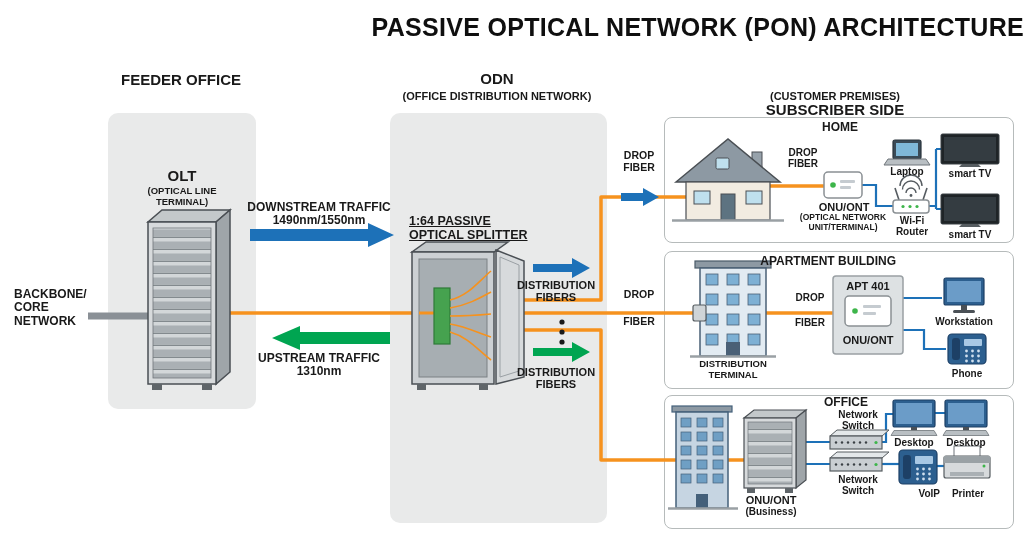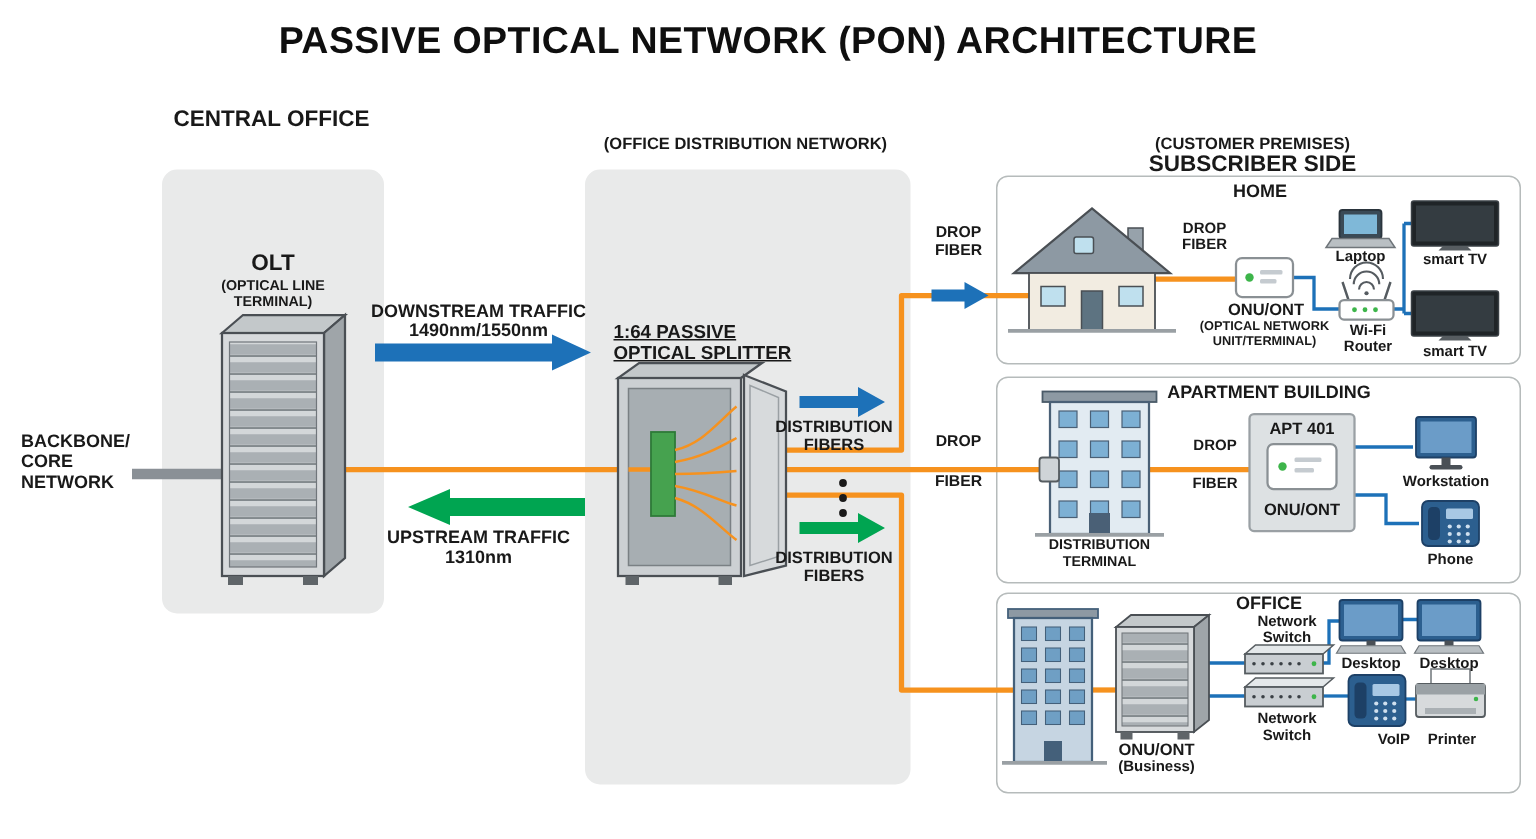--- a/index.html
+++ b/index.html
@@ -3,21 +3,21 @@
 <meta charset="utf-8">
 <style>
   html,body{margin:0;padding:0;background:#fff;}
   .stage{position:relative;width:1024px;height:559px;background:#fff;overflow:hidden;
          font-family:"Liberation Sans",sans-serif;}
   .panel{position:absolute;background:#e9eaea;border-radius:10px;z-index:0;}
   .subpanel{position:absolute;background:#ffffff;border:1.6px solid #b6bbbb;border-radius:8px;z-index:0;}
   .wires{position:absolute;left:0;top:0;width:1024px;height:559px;z-index:1;}
   .lbl{position:absolute;font-weight:700;color:#191919;text-align:center;line-height:1.12;
        white-space:pre-line;z-index:2;}
-  .title{position:absolute;left:0;top:13px;width:100%;text-align:center;font-size:25px;
+  .title{position:absolute;left:0;top:13px;width:100%;text-align:right;font-size:25px;
          font-weight:700;color:#0f0f0f;letter-spacing:.3px;z-index:2;}
   .tl{text-align:left;}
 </style>
 </head>
 <body>
 
 <div class="stage">
 
   <div class="panel" style="left:108px;top:113px;width:148px;height:296px;"></div>
   <div class="panel" style="left:390px;top:113px;width:217px;height:410px;"></div>
@@ -297,21 +297,22 @@
       <rect x="954" y="446" width="26" height="12" fill="#ffffff" stroke="#6f757a" stroke-width="1"></rect>
       <rect x="944" y="456" width="46" height="22" rx="2" fill="#d7dadc" stroke="#565c60" stroke-width="1.2"></rect>
       <rect x="944" y="456" width="46" height="7" fill="#9aa1a5"></rect>
       <rect x="950" y="472" width="34" height="4" fill="#aab0b4"></rect>
       <circle cx="984" cy="466" r="1.5" fill="#3db54a"></circle>
     </g>
   </svg>
 
   <div class="title">PASSIVE OPTICAL NETWORK (PON) ARCHITECTURE</div>
 
-  <div class="lbl" style="left:98px;top:72px;width:166px;font-size:15px;">CENTRAL OFFICE</div>
+  <div class="lbl" style="left:98px;top:72px;width:166px;font-size:15px;">FEEDER OFFICE</div>
+  <div class="lbl" style="left:420px;top:71px;width:154px;font-size:15px;">ODN</div>
   <div class="lbl" style="left:372px;top:90px;width:250px;font-size:11px;">(OFFICE DISTRIBUTION NETWORK)</div>
   <div class="lbl" style="left:752px;top:71px;width:166px;font-size:15px;margin-top:31px;">SUBSCRIBER SIDE</div>
   <div class="lbl" style="left:752px;top:90px;width:166px;font-size:11px;">(CUSTOMER PREMISES)</div>
 
   <div class="lbl" style="left:122px;top:168px;width:120px;font-size:15px;">OLT</div>
   <div class="lbl" style="left:122px;top:186px;width:120px;font-size:9.5px;">(OPTICAL LINE
 TERMINAL)</div>
   <div class="lbl tl" style="left:14px;top:288px;width:94px;font-size:12px;">BACKBONE/
 CORE
 NETWORK</div>
@@ -338,21 +339,21 @@
 FIBER</div>
   <div class="lbl" style="left:805px;top:201px;width:78px;font-size:11px;">ONU/ONT</div>
   <div class="lbl" style="left:798px;top:213px;width:90px;font-size:8.5px;">(OPTICAL NETWORK
 UNIT/TERMINAL)</div>
   <div class="lbl" style="left:881px;top:166px;width:52px;font-size:10px;">Laptop</div>
   <div class="lbl" style="left:889px;top:215px;width:46px;font-size:10px;">Wi-Fi
 Router</div>
   <div class="lbl" style="left:941px;top:168px;width:58px;font-size:10px;">smart TV</div>
   <div class="lbl" style="left:941px;top:229px;width:58px;font-size:10px;">smart TV</div>
 
-  <div class="lbl" style="left:762px;top:255px;width:168px;font-size:12px;">APARTMENT BUILDING</div>
+  <div class="lbl" style="left:728px;top:255px;width:168px;font-size:12px;text-align:right;">APARTMENT BUILDING</div>
   <div class="lbl" style="left:692px;top:359px;width:82px;font-size:9.5px;">DISTRIBUTION
 TERMINAL</div>
   <div class="lbl" style="left:788px;top:292px;width:44px;font-size:10px;">DROP</div>
   <div class="lbl" style="left:788px;top:317px;width:44px;font-size:10px;">FIBER</div>
   <div class="lbl" style="left:835px;top:280px;width:66px;font-size:11px;">APT 401</div>
   <div class="lbl" style="left:833px;top:334px;width:70px;font-size:11px;">ONU/ONT</div>
   <div class="lbl" style="left:930px;top:316px;width:68px;font-size:10px;">Workstation</div>
   <div class="lbl" style="left:941px;top:368px;width:52px;font-size:10px;">Phone</div>
 
   <div class="lbl" style="left:776px;top:396px;width:140px;font-size:12px;">OFFICE</div>

